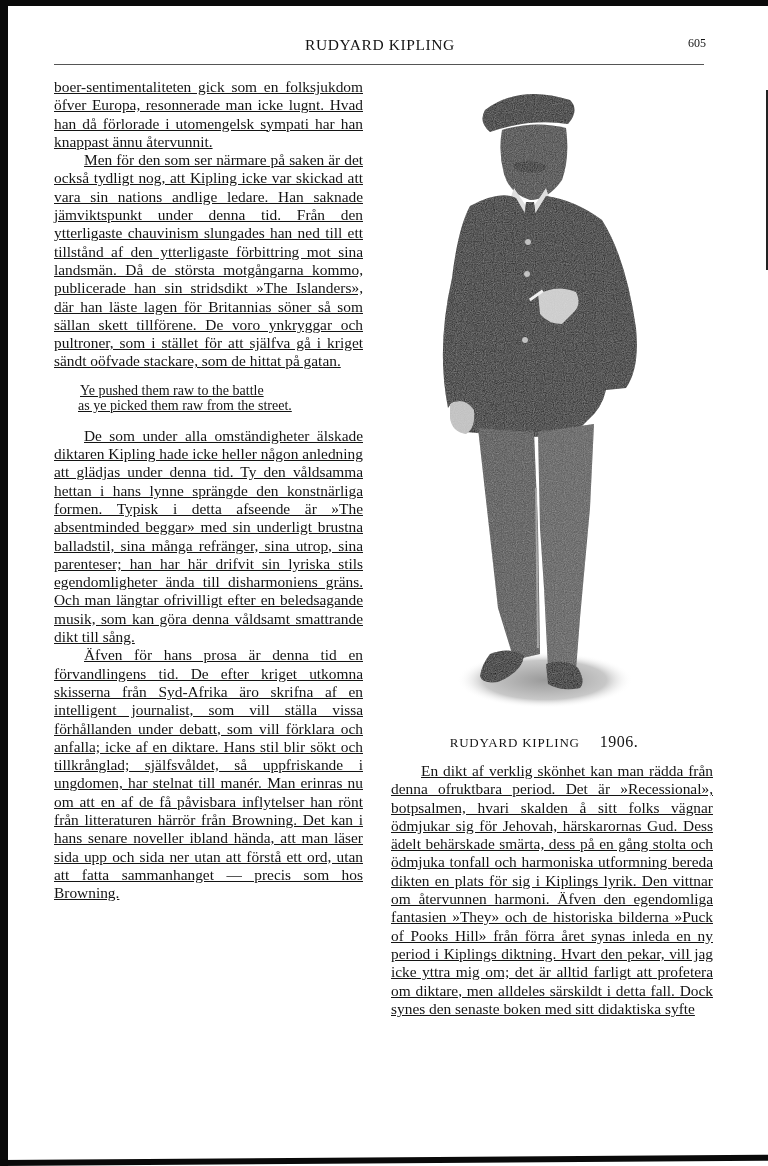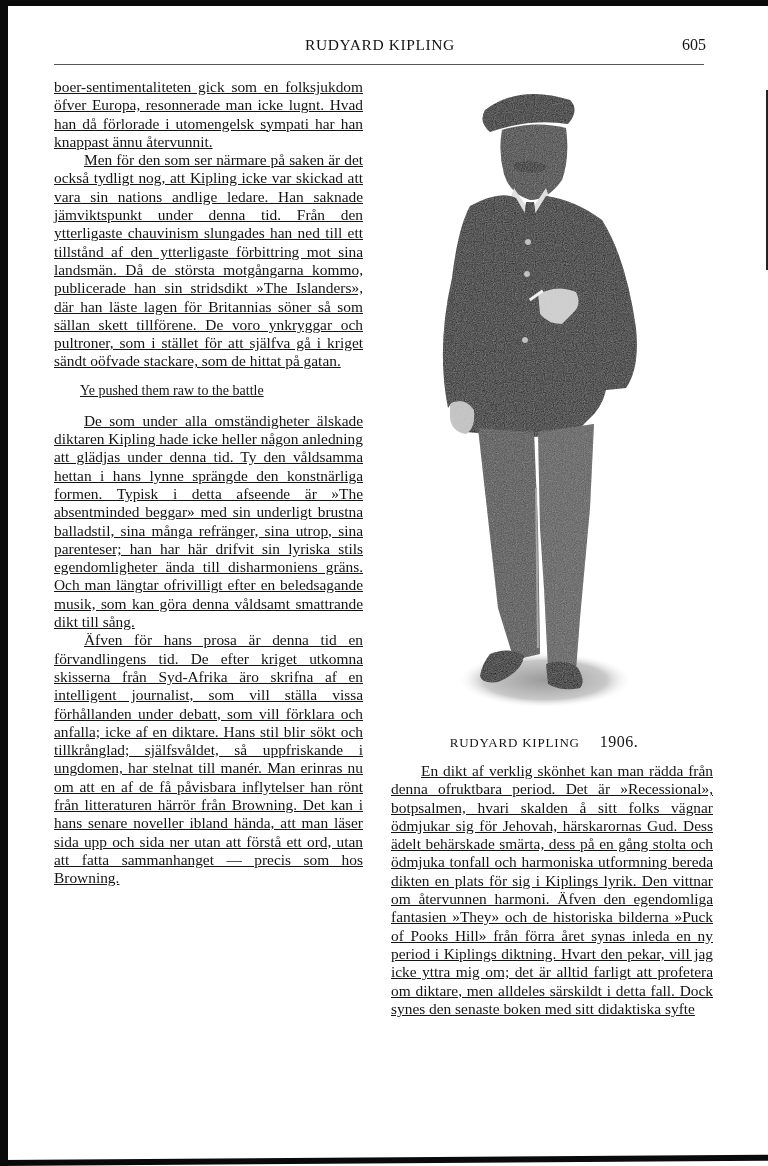--- a/index.html
+++ b/index.html
@@ -9,21 +9,21 @@
     font-family: "Liberation Serif", "DejaVu Serif", serif;
     color: #141414;
   }
   .border-top { position: absolute; left: 0; top: 0; width: 768px; height: 6px; background: #0a0a0a; }
   .border-left { position: absolute; left: 0; top: 0; width: 8px; height: 1166px; background: #0a0a0a; }
   .border-right { position: absolute; right: 0; top: 90px; width: 2px; height: 180px; background: #222; }
   .border-bottom { position: absolute; left: 0; bottom: 0; width: 768px; height: 6px; background: #0a0a0a; transform: skewY(-0.4deg); transform-origin: left bottom; }
 
   .header { position: absolute; left: 54px; top: 34px; width: 652px; height: 26px; }
   .running-title { position: absolute; left: 0; width: 100%; text-align: center; top: 2px; font-size: 15.5px; letter-spacing: 0.6px; }
-  .page-number { position: absolute; right: 0; top: 2px; font-size: 16px; }
+  .page-number { position: absolute; right: 0; top: 2px; font-size: 12px; }
   .header-rule { position: absolute; left: 54px; top: 64px; width: 650px; height: 1px; background: #555; }
 
   .col { position: absolute; font-size: 15.4px; line-height: 18.3px; text-align: justify; text-decoration: underline; }
   .col-left { left: 54px; top: 78px; width: 309px; }
   .col-right { left: 391px; top: 762px; width: 322px; }
   .col p { margin: 0; text-indent: 0; }
   .col p.indent { text-indent: 30px; }
   .col p.first { text-indent: 0; }
 
   .quote { margin: 12px 0 14px 26px; font-size: 14px; line-height: 15px; text-align: left; }
@@ -45,20 +45,21 @@
   <div class="running-title">RUDYARD KIPLING</div>
   <div class="page-number">605</div>
 </div>
 <div class="header-rule"></div>
 
 <div class="col col-left">
   <p class="first">boer-sentimentaliteten gick som en folksjukdom öfver Europa, resonnerade man icke lugnt. Hvad han då förlorade i utomengelsk sympati har han knappast ännu återvunnit.</p>
   <p class="indent">Men för den som ser närmare på saken är det också tydligt nog, att Kipling icke var skickad att vara sin nations andlige ledare. Han saknade jämviktspunkt under denna tid. Från den ytterligaste chauvinism slungades han ned till ett tillstånd af den ytterligaste förbittring mot sina landsmän. Då de största motgångarna kommo, publicerade han sin stridsdikt »The Islanders», där han läste lagen för Britannias söner så som sällan skett tillförene. De voro ynkryggar och pultroner, som i stället för att själfva gå i kriget sändt oöfvade stackare, som de hittat på gatan.</p>
   <div class="quote">
     <div>Ye pushed them raw to the battle</div>
+    <div>as ye picked them raw from the street.</div>
   </div>
   <p class="indent">De som under alla omständigheter älskade diktaren Kipling hade icke heller någon anledning att glädjas under denna tid. Ty den våldsamma hettan i hans lynne sprängde den konstnärliga formen. Typisk i detta afseende är »The absentminded beggar» med sin underligt brustna balladstil, sina många refränger, sina utrop, sina parenteser; han har här drifvit sin lyriska stils egendomligheter ända till disharmoniens gräns. Och man längtar ofrivilligt efter en beledsagande musik, som kan göra denna våldsamt smattrande dikt till sång.</p>
   <p class="indent">Äfven för hans prosa är denna tid en förvandlingens tid. De efter kriget utkomna skisserna från Syd-Afrika äro skrifna af en intelligent journalist, som vill ställa vissa förhållanden under debatt, som vill förklara och anfalla; icke af en diktare. Hans stil blir sökt och tillkrånglad; själfsvåldet, så uppfriskande i ungdomen, har stelnat till manér. Man erinras nu om att en af de få påvisbara inflytelser han rönt från litteraturen härrör från Browning. Det kan i hans senare noveller ibland hända, att man läser sida upp och sida ner utan att förstå ett ord, utan att fatta sammanhanget — precis som hos Browning.</p>
 </div>
 
 <div class="photo">
   <svg width="230" height="625" viewBox="0 0 230 625" xmlns="http://www.w3.org/2000/svg">
     <defs>
       <filter id="grain" x="0" y="0" width="100%" height="100%">
         <feTurbulence type="fractalNoise" baseFrequency="0.9" numOctaves="2" seed="3"></feTurbulence>

